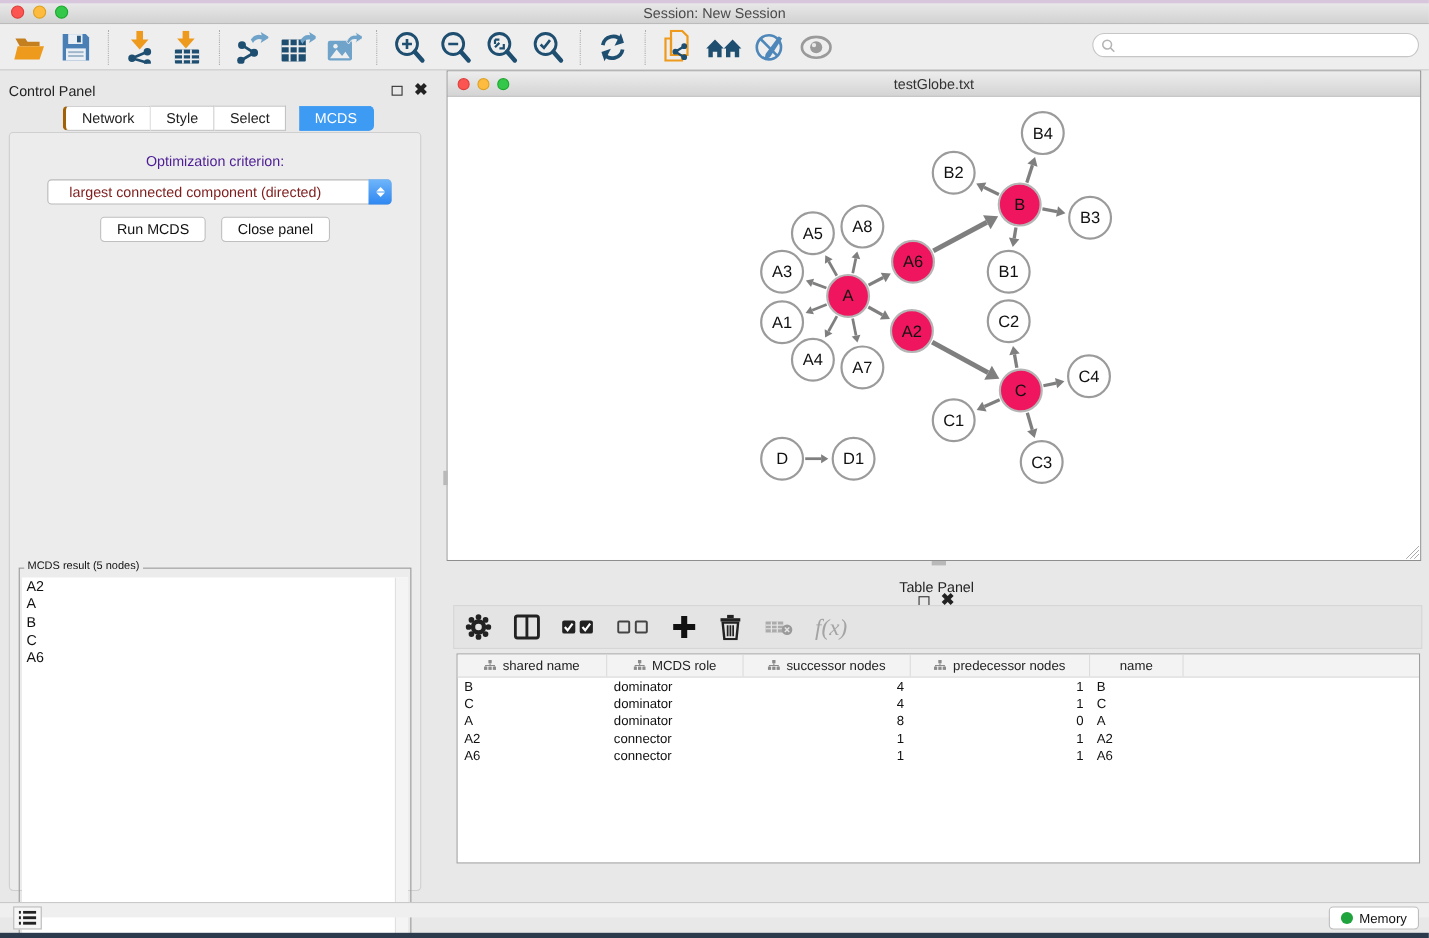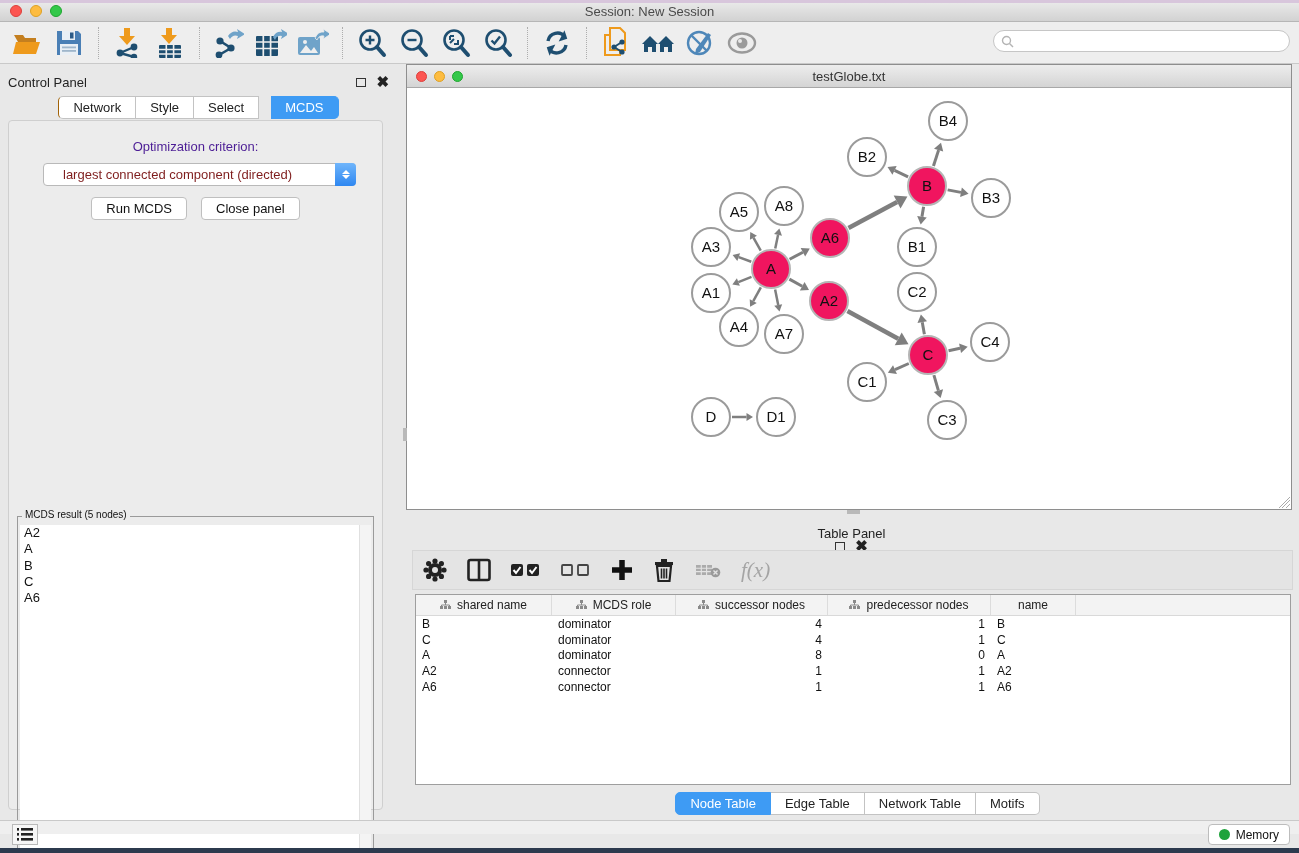--- a/index.html
+++ b/index.html
@@ -35,21 +35,21 @@
   .close-x { font-size:15px; font-weight:bold; color:#222; line-height:10px; }
 
   
   .control-panel { position:absolute; left:0; top:64px; width:397px; height:754px; }
   .cp-header { position:absolute; left:8px; top:8px; right:8px; height:20px; display:flex; justify-content:space-between; align-items:center; }
   .cp-title { font-size:13px; color:#222; }
   .cp-tabs { position:absolute; left:0; top:32px; width:100%; display:flex; justify-content:center; }
   .seg { display:flex; }
   .seg .tab { font-size:13px; color:#222; background:#FFFFFF; border:1px solid #C3C3C3; border-left:none;
     padding:3px 14px; cursor:default; }
-  .seg .tab:first-child { border-left:1px solid #a16207; border-radius:5px 0 0 5px; }
+  .seg .tab:first-child { border-left:3px solid #a16207; border-radius:5px 0 0 5px; }
   .seg .tab:last-child { border-radius:0 5px 5px 0; }
   .seg .tab.active { background:#3E9BF4; border-color:#3E9BF4; color:#FFFFFF;margin-left:12px; }
   .cp-body { position:absolute; left:8px; top:56px; width:375px; height:690px; background:#ECECEC;
     border:1px solid #CFCFCF; border-radius:4px; }
   .opt-label { margin-top:18px; text-align:center; font-size:13px; color:#4c1d95; }
   .combo { position:absolute; left:34px; top:42px; width:313px; height:23px; background:#FFFFFF;
     border:1px solid #B9B9B9; border-radius:4px; display:flex; align-items:center; }
   .combo-text { flex:1; font-size:13px; color:#7f1d1d; padding-left:19px; white-space:nowrap; overflow:hidden; }
   .combo-step { width:21px; height:23px; margin:-1px -1px -1px 0; background:linear-gradient(#6FB5FB,#2E87F1);
     border-radius:0 4px 4px 0; display:flex; flex-direction:column; align-items:center; justify-content:center; gap:1px; }
@@ -563,28 +563,20 @@
           </div>
           <div class="dt-row">
             <div class="dt-cell" style="width: 136px; text-align: left;">A6</div>
             <div class="dt-cell" style="width: 124px; text-align: left;">connector</div>
             <div class="dt-cell num" style="width: 152px; text-align: right;">1</div>
             <div class="dt-cell num" style="width: 163px; text-align: right;">1</div>
             <div class="dt-cell" style="width: 85px; text-align: left;">A6</div>
           </div>
         </div>
     </div>
-    <div class="tp-tabs">
-      <span class="seg" id="tp-tabs">
-          <span class="tab active">Node Table</span>
-          <span class="tab">Edge Table</span>
-          <span class="tab">Network Table</span>
-          <span class="tab">Motifs</span>
-        </span>
-    </div>
   </div>
 
   <div class="statusbar">
     <span class="list-btn">
       <svg width="16" height="13" viewBox="0 0 16 13">
           <g fill="#222">
             <rect x="0" y="0" width="2" height="2.6"></rect>
             <rect x="4" y="0" width="12" height="2.6"></rect>
             <rect x="0" y="5" width="2" height="2.6"></rect>
             <rect x="4" y="5" width="12" height="2.6"></rect>

